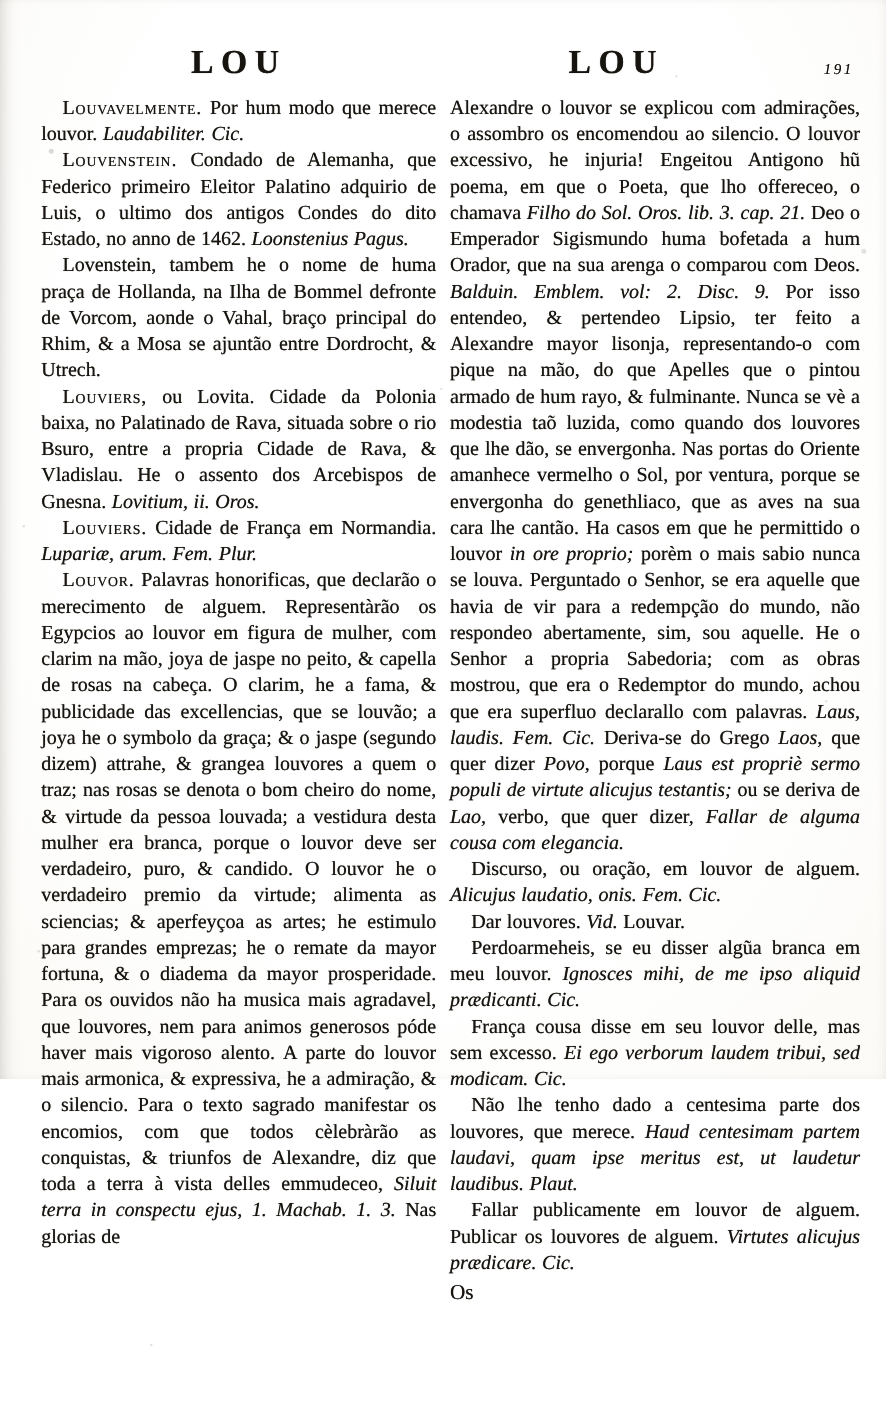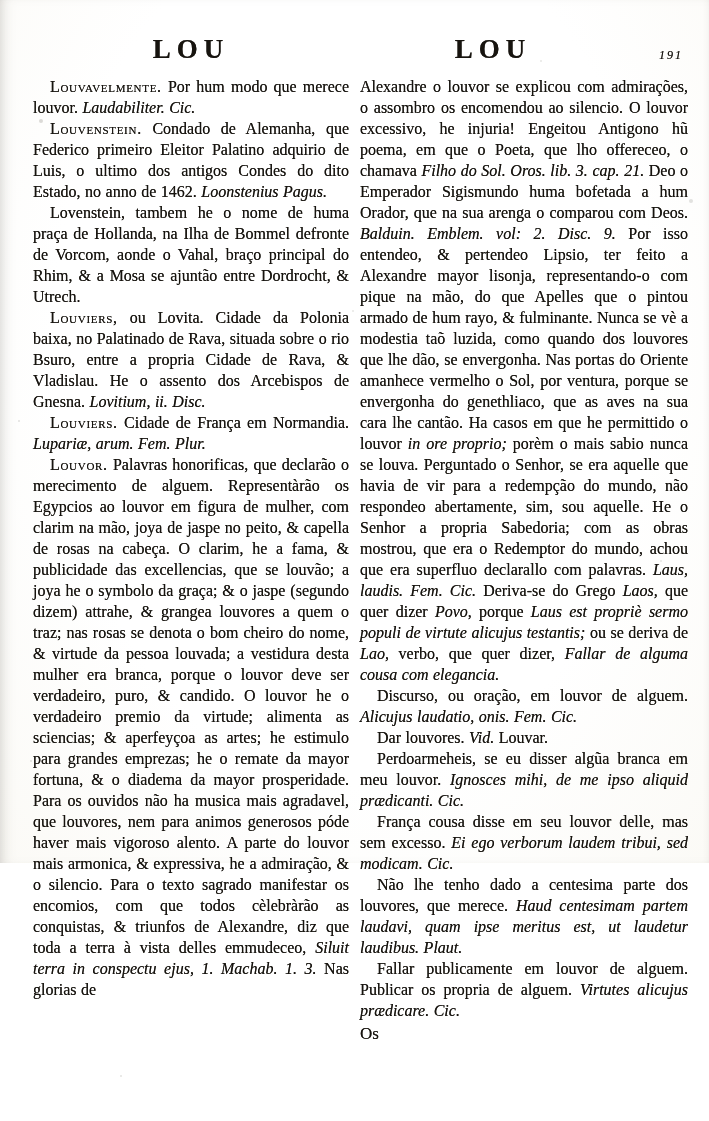--- a/index.html
+++ b/index.html
@@ -99,28 +99,28 @@
     <span class="rh rh-left">LOU</span>
     <span class="rh rh-right">LOU</span>
     <span class="page-num">191</span>
   </div>
 
   <div class="columns">
     <div class="col col-left">
         <p><span class="run smallcaps">Louvavelmente.</span><span class="run normal"> Por hum modo que merece louvor. </span><span class="run italic">Laudabiliter. Cic.</span></p>
         <p><span class="run smallcaps">Louvenstein.</span><span class="run normal"> Condado de Alemanha, que Federico primeiro Eleitor Palatino adquirio de Luis, o ultimo dos antigos Condes do dito Estado, no anno de 1462. </span><span class="run italic">Loonstenius Pagus.</span></p>
         <p><span class="run normal">Lovenstein, tambem he o nome de huma praça de Hollanda, na Ilha de Bommel defronte de Vorcom, aonde o Vahal, braço principal do Rhim, &amp; a Mosa se ajuntão entre Dordrocht, &amp; Utrech.</span></p>
-        <p><span class="run smallcaps">Louviers,</span><span class="run normal"> ou Lovita. Cidade da Polonia baixa, no Palatinado de Rava, situada sobre o rio Bsuro, entre a propria Cidade de Rava, &amp; Vladislau. He o assento dos Arcebispos de Gnesna. </span><span class="run italic">Lovitium, ii. Disc.</span></p>
+        <p><span class="run smallcaps">Louviers,</span><span class="run normal"> ou Lovita. Cidade da Polonia baixa, no Palatinado de Rava, situada sobre o rio Bsuro, entre a propria Cidade de Rava, &amp; Vladislau. He o assento dos Arcebispos de Gnesna. </span><span class="run italic">Lovitium, ii. Oros.</span></p>
         <p><span class="run smallcaps">Louviers.</span><span class="run normal"> Cidade de França em Normandia. </span><span class="run italic">Lupariæ, arum. Fem. Plur.</span></p>
         <p><span class="run smallcaps">Louvor.</span><span class="run normal"> Palavras honorificas, que declarão o merecimento de alguem. Representàrão os Egypcios ao louvor em figura de mulher, com clarim na mão, joya de jaspe no peito, &amp; capella de rosas na cabeça. O clarim, he a fama, &amp; publicidade das excellencias, que se louvão; a joya he o symbolo da graça; &amp; o jaspe (segundo dizem) attrahe, &amp; grangea louvores a quem o traz; nas rosas se denota o bom cheiro do nome, &amp; virtude da pessoa louvada; a vestidura desta mulher era branca, porque o louvor deve ser verdadeiro, puro, &amp; candido. O louvor he o verdadeiro premio da virtude; alimenta as sciencias; &amp; aperfeyçoa as artes; he estimulo para grandes emprezas; he o remate da mayor fortuna, &amp; o diadema da mayor prosperidade. Para os ouvidos não ha musica mais agradavel, que louvores, nem para animos generosos póde haver mais vigoroso alento. A parte do louvor mais armonica, &amp; expressiva, he a admiração, &amp; o silencio. Para o texto sagrado manifestar os encomios, com que todos cèlebràrão as conquistas, &amp; triunfos de Alexandre, diz que toda a terra à vista delles emmudeceo, </span><span class="run italic">Siluit terra in conspectu ejus, 1. Machab. 1. 3.</span><span class="run normal"> Nas glorias de</span></p>
       </div>
     <div class="col col-right">
         <p class="no-indent"><span class="run normal">Alexandre o louvor se explicou com admirações, o assombro os encomendou ao silencio. O louvor excessivo, he injuria! Engeitou Antigono hũ poema, em que o Poeta, que lho offereceo, o chamava </span><span class="run italic">Filho do Sol. Oros. lib. 3. cap. 21.</span><span class="run normal"> Deo o Emperador Sigismundo huma bofetada a hum Orador, que na sua arenga o comparou com Deos. </span><span class="run italic">Balduin. Emblem. vol: 2. Disc. 9.</span><span class="run normal"> Por isso entendeo, &amp; pertendeo Lipsio, ter feito a Alexandre mayor lisonja, representando-o com pique na mão, do que Apelles que o pintou armado de hum rayo, &amp; fulminante. Nunca se vè a modestia taõ luzida, como quando dos louvores que lhe dão, se envergonha. Nas portas do Oriente amanhece vermelho o Sol, por ventura, porque se envergonha do genethliaco, que as aves na sua cara lhe cantão. Ha casos em que he permittido o louvor </span><span class="run italic">in ore proprio;</span><span class="run normal"> porèm o mais sabio nunca se louva. Perguntado o Senhor, se era aquelle que havia de vir para a redempção do mundo, não respondeo abertamente, sim, sou aquelle. He o Senhor a propria Sabedoria; com as obras mostrou, que era o Redemptor do mundo, achou que era superfluo declarallo com palavras. </span><span class="run italic">Laus, laudis. Fem. Cic.</span><span class="run normal"> Deriva-se do Grego </span><span class="run italic">Laos,</span><span class="run normal"> que quer dizer </span><span class="run italic">Povo</span><span class="run normal">, porque </span><span class="run italic">Laus est propriè sermo populi de virtute alicujus testantis;</span><span class="run normal"> ou se deriva de </span><span class="run italic">Lao,</span><span class="run normal"> verbo, que quer dizer, </span><span class="run italic">Fallar de alguma cousa com elegancia.</span></p>
         <p><span class="run normal">Discurso, ou oração, em louvor de alguem. </span><span class="run italic">Alicujus laudatio, onis. Fem. Cic.</span></p>
         <p><span class="run normal">Dar louvores. </span><span class="run italic">Vid.</span><span class="run normal"> Louvar.</span></p>
         <p><span class="run normal">Perdoarmeheis, se eu disser algũa branca em meu louvor. </span><span class="run italic">Ignosces mihi, de me ipso aliquid prædicanti. Cic.</span></p>
         <p><span class="run normal">França cousa disse em seu louvor delle, mas sem excesso. </span><span class="run italic">Ei ego verborum laudem tribui, sed modicam. Cic.</span></p>
         <p><span class="run normal">Não lhe tenho dado a centesima parte dos louvores, que merece. </span><span class="run italic">Haud centesimam partem laudavi, quam ipse meritus est, ut laudetur laudibus. Plaut.</span></p>
-        <p><span class="run normal">Fallar publicamente em louvor de alguem. Publicar os propria de alguem. </span><span class="run italic">Virtutes alicujus prædicare. Cic.</span></p>
+        <p><span class="run normal">Fallar publicamente em louvor de alguem. Publicar os louvores de alguem. </span><span class="run italic">Virtutes alicujus prædicare. Cic.</span></p>
         <div class="catchword">Os</div>
       </div>
   </div>
 </div>
 
 </body></html>

